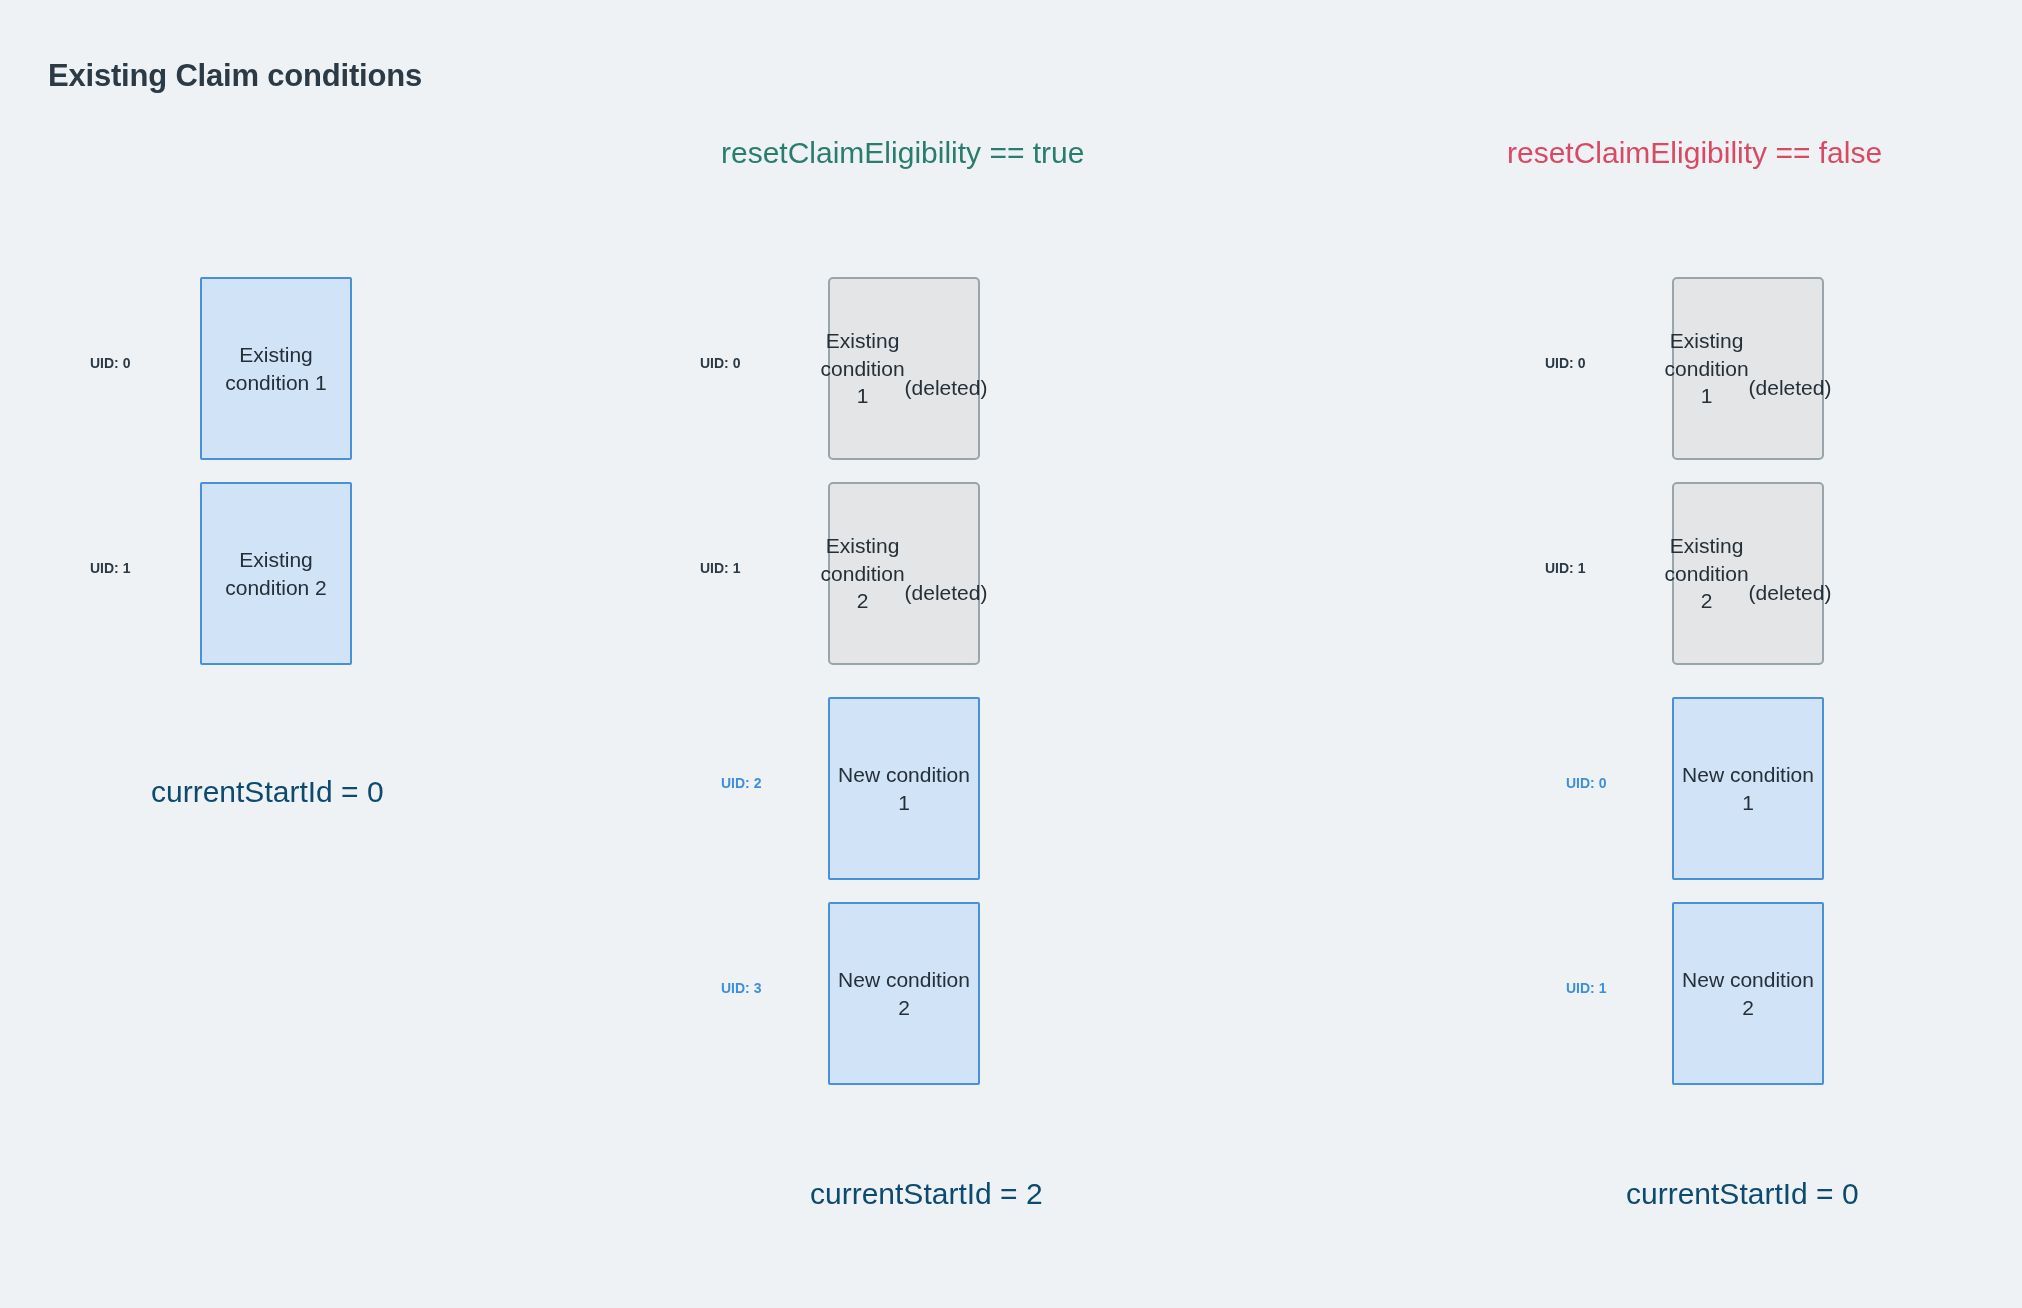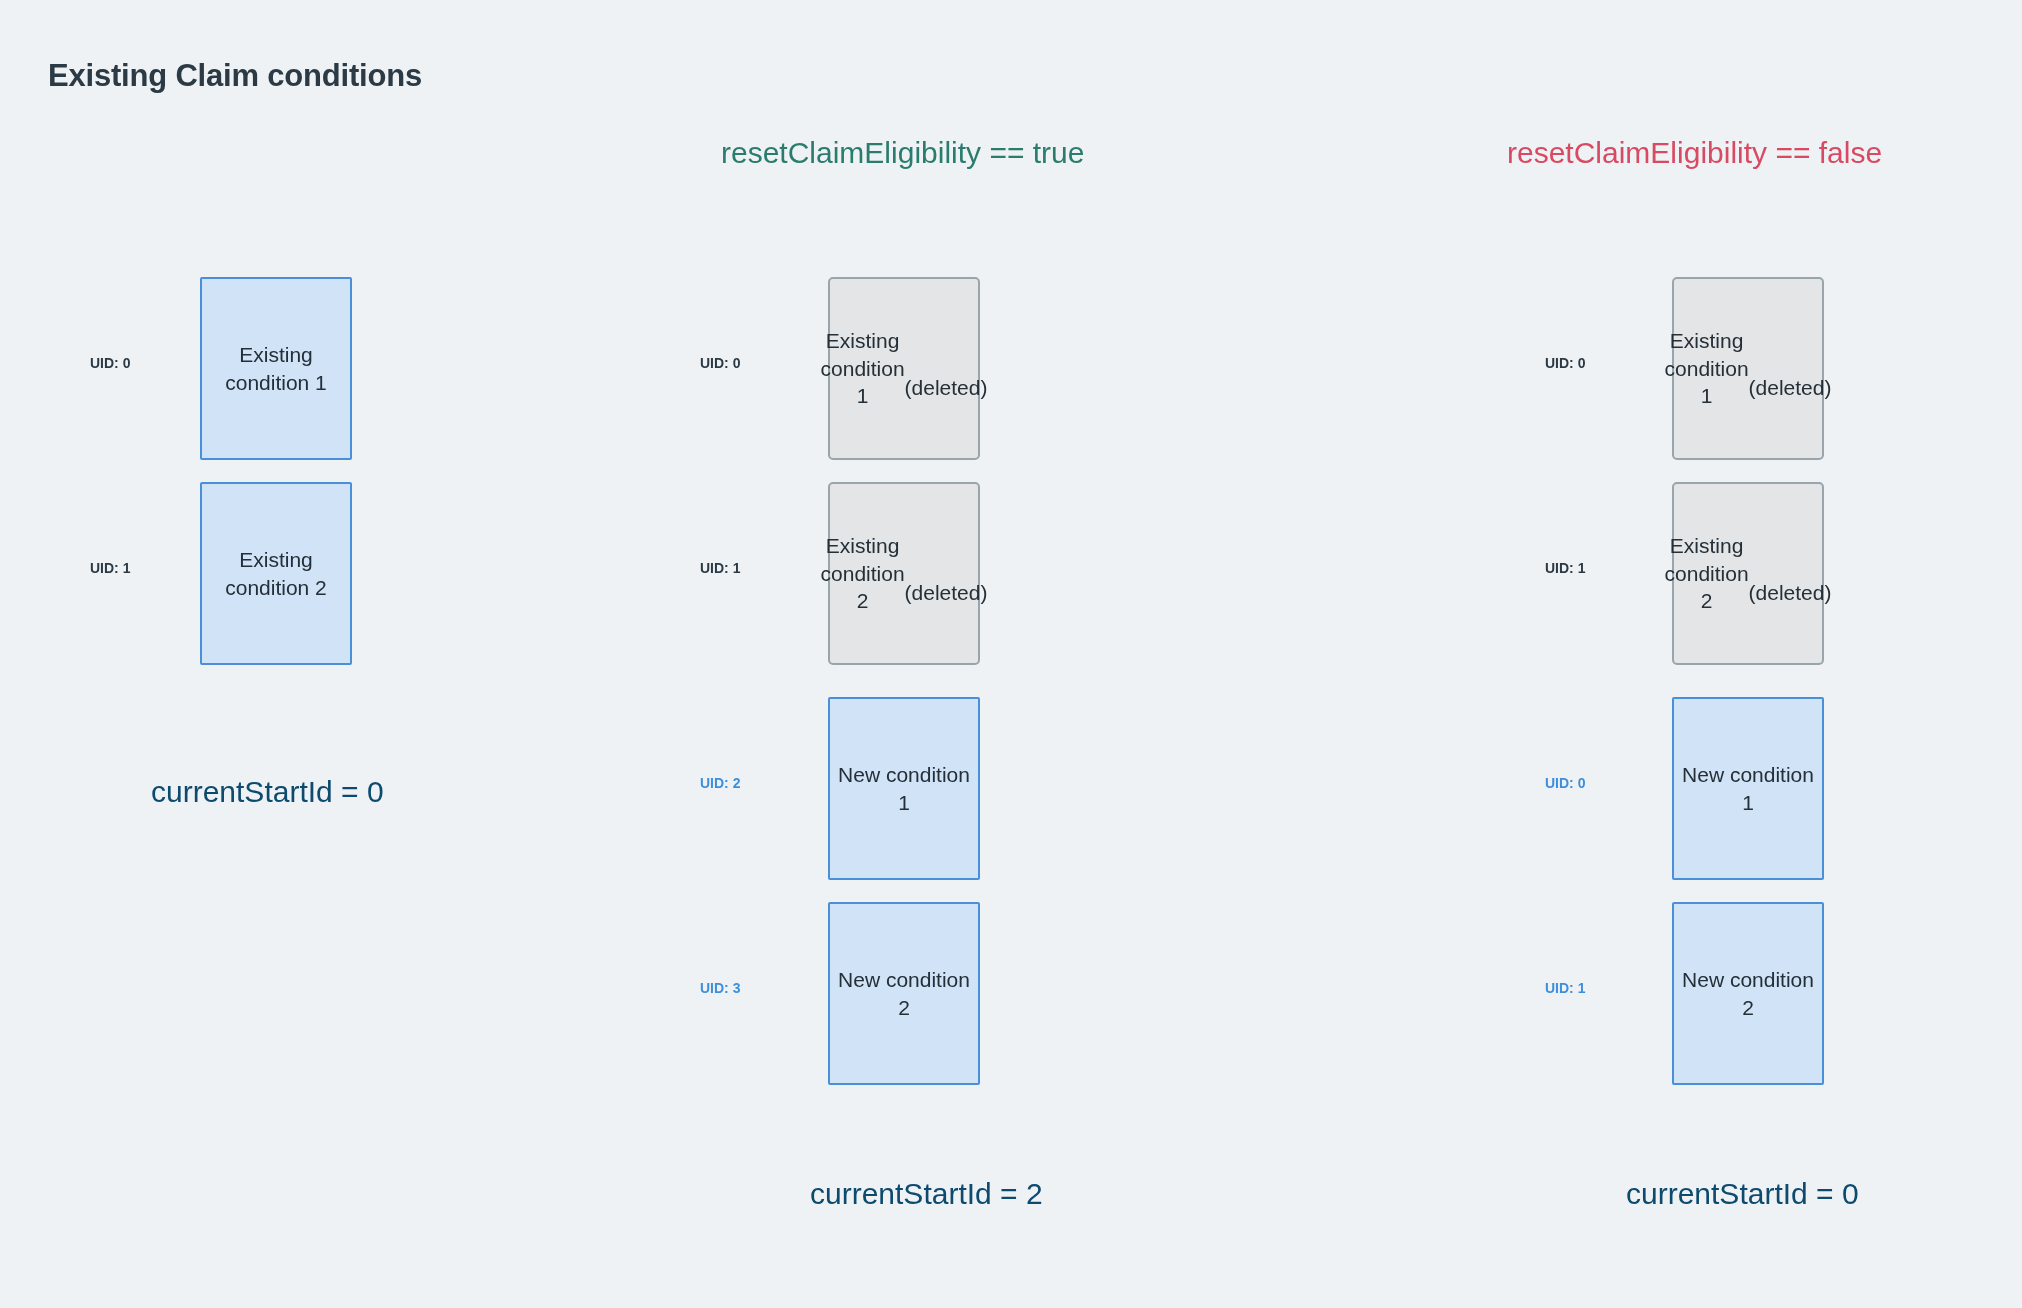--- a/index.html
+++ b/index.html
@@ -79,21 +79,21 @@
 
   
   .uid {
     position: absolute;
     font-size: 14px;
     font-weight: bold;
     white-space: nowrap;
     text-align: left;
   }
   .uid.dark { color: #2b3a45; }
-  .uid.blue { color: #3d8fdd; }
+  .uid.blue { color: #3d8fdd; margin-left: 21px; }
 
   
   .footer {
     position: absolute;
     font-size: 30px;
     font-weight: normal;
     color: #0c4a6e;
     white-space: nowrap;
   }
 </style>

